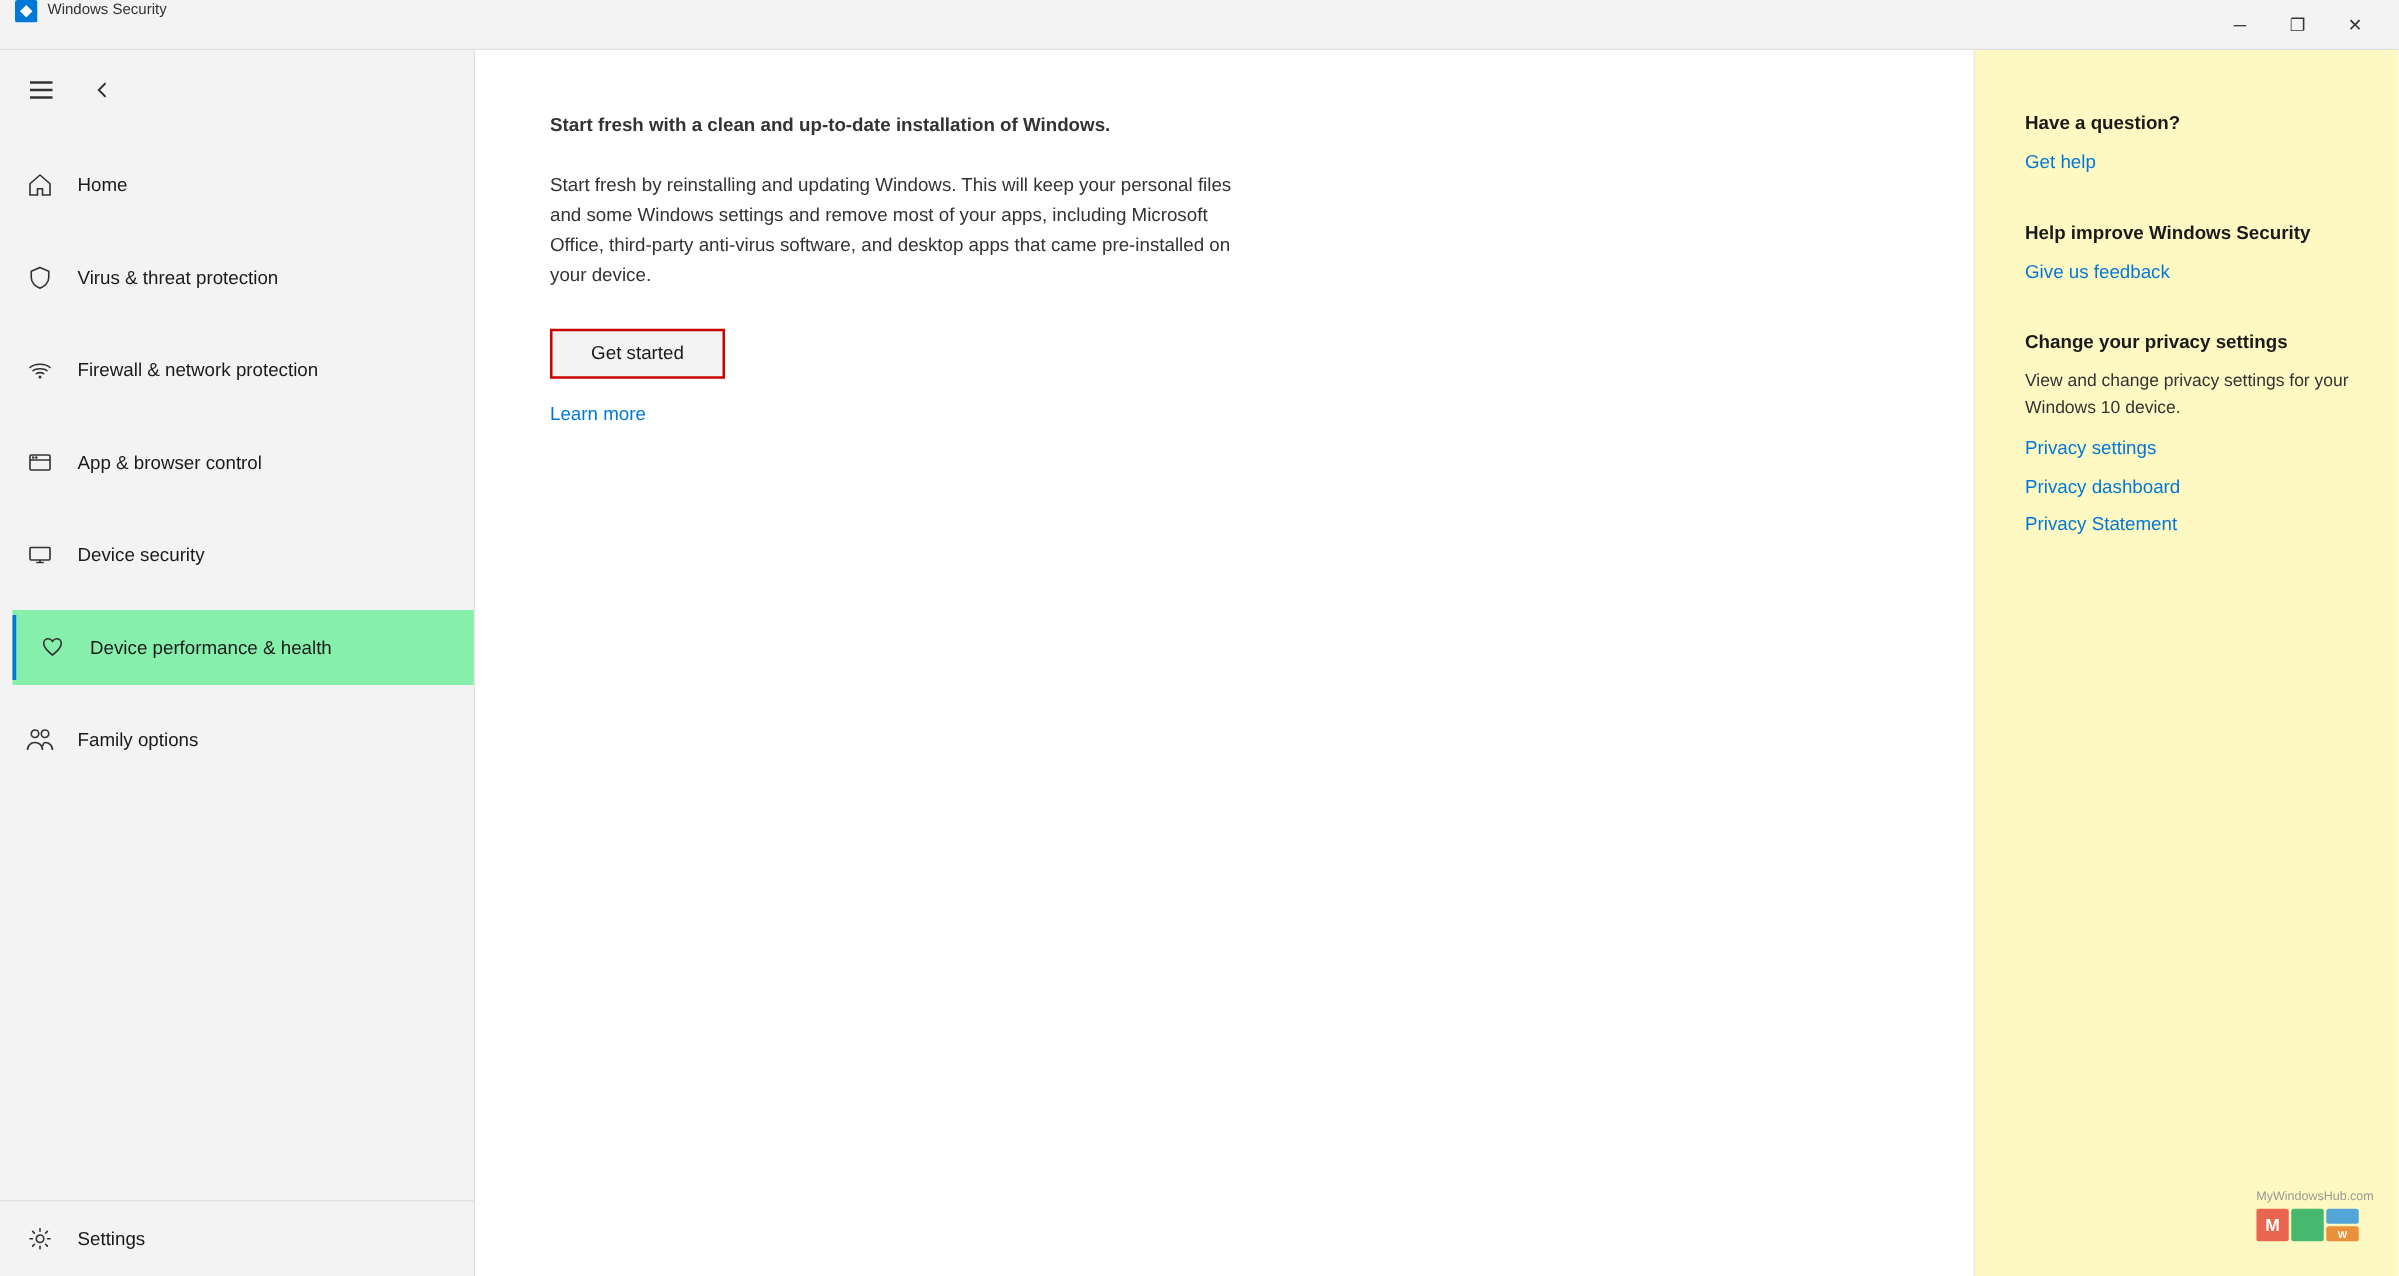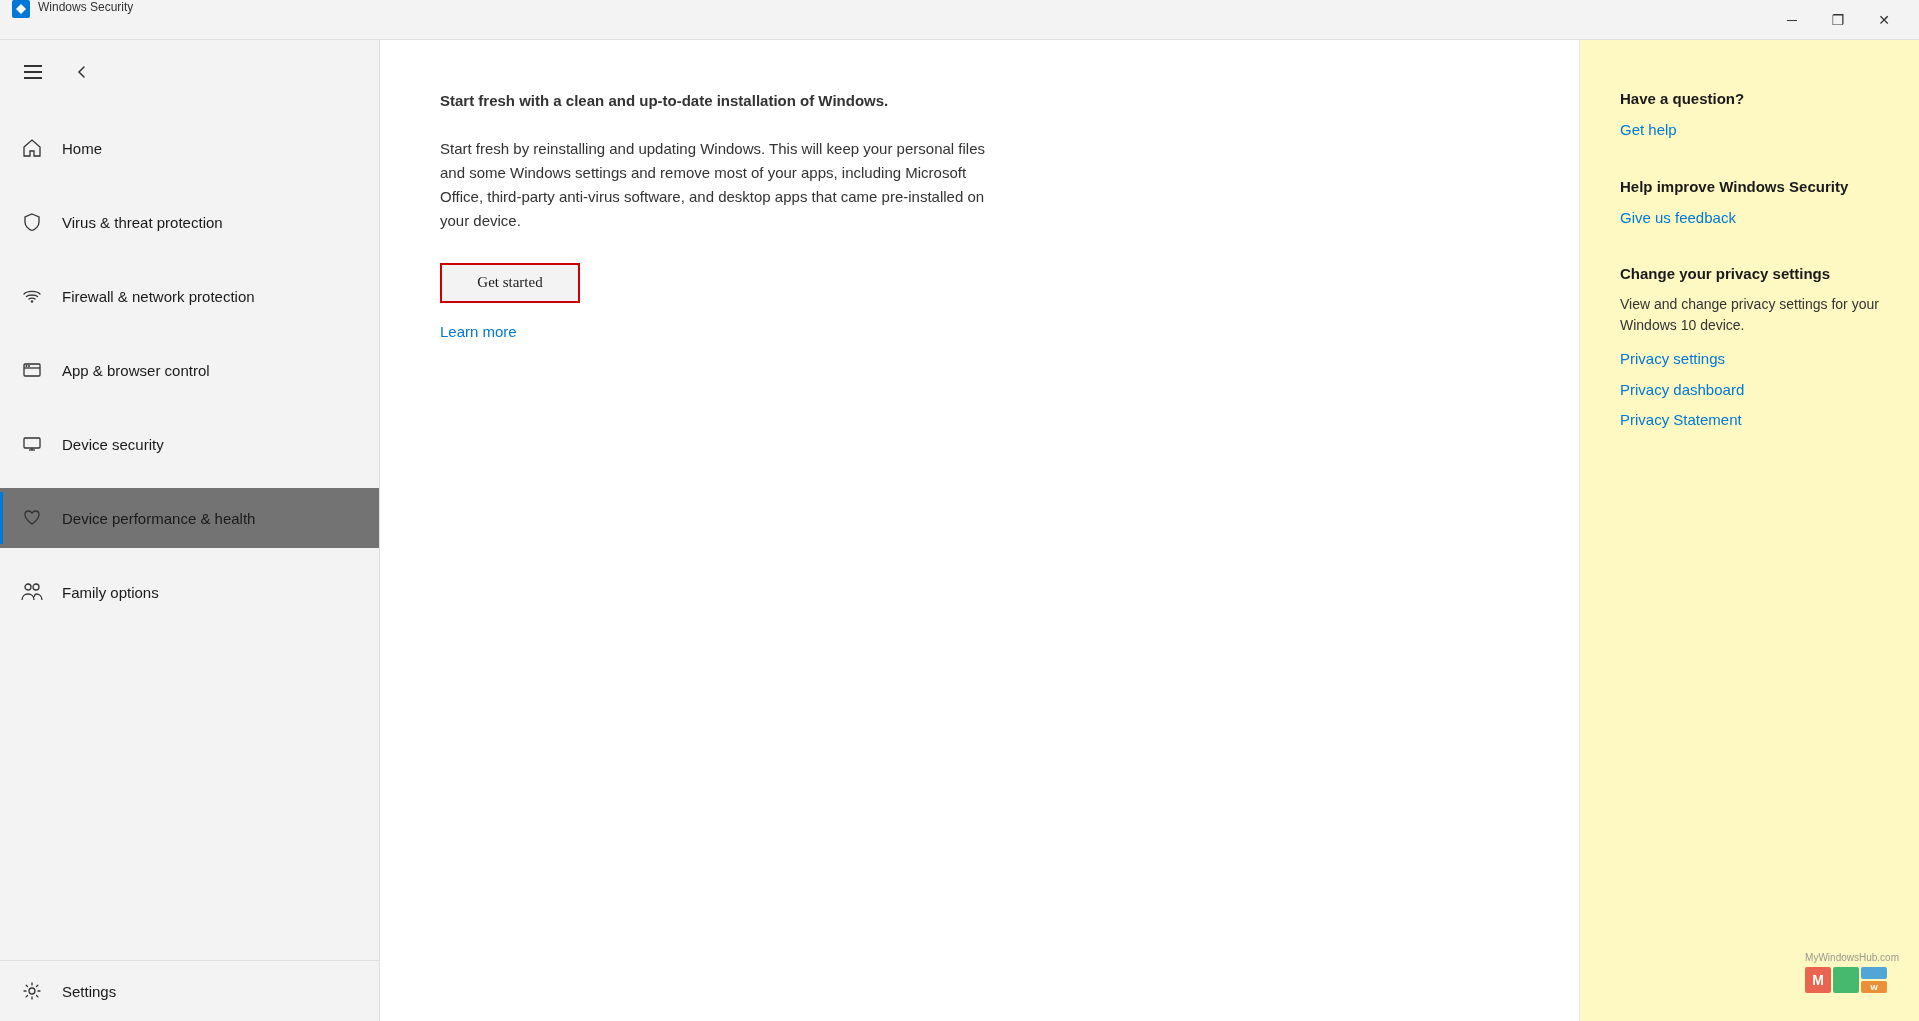--- a/index.html
+++ b/index.html
@@ -104,21 +104,22 @@
     .nav-item {
       display: flex;
       align-items: center;
       padding: 14px 20px;
       cursor: pointer;
       gap: 18px;
       min-height: 60px;
       position: relative;
     }
     .nav-item.active {
-      background: #737373;
+      background: #86efac;
+      margin-left: 10px;
     }
     .nav-item.active::before {
       content: '';
       position: absolute;
       left: 0;
       top: 4px;
       bottom: 4px;
       width: 3px;
       background: #0078d7;
     }
@@ -181,21 +182,21 @@
       margin-bottom: 30px;
     }
 
     .get-started-btn {
       padding: 8px 24px;
       background: #f3f3f3;
       border: 2px solid #cc0000;
       color: #1a1a1a;
       font-size: 15px;
       cursor: pointer;
-      font-family: Liberation Serif, serif;
+      font-family: Liberation Sans, sans-serif;
       min-width: 140px;
       height: 40px;
       display: inline-flex;
       align-items: center;
       justify-content: center;
       margin-bottom: 20px;
     }
 
     .learn-more-link {
       display: block;

